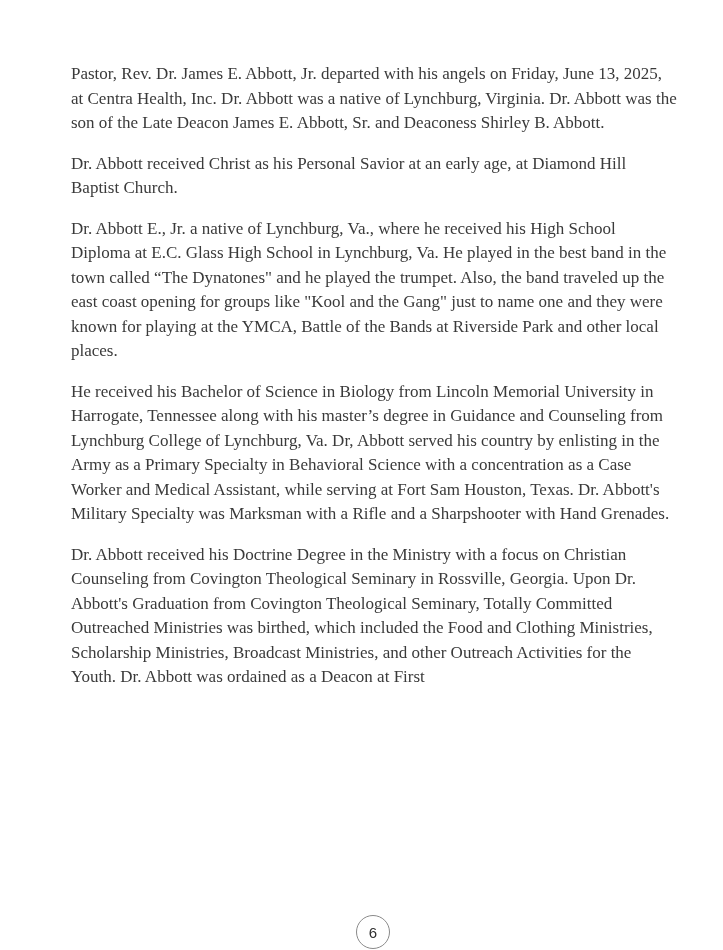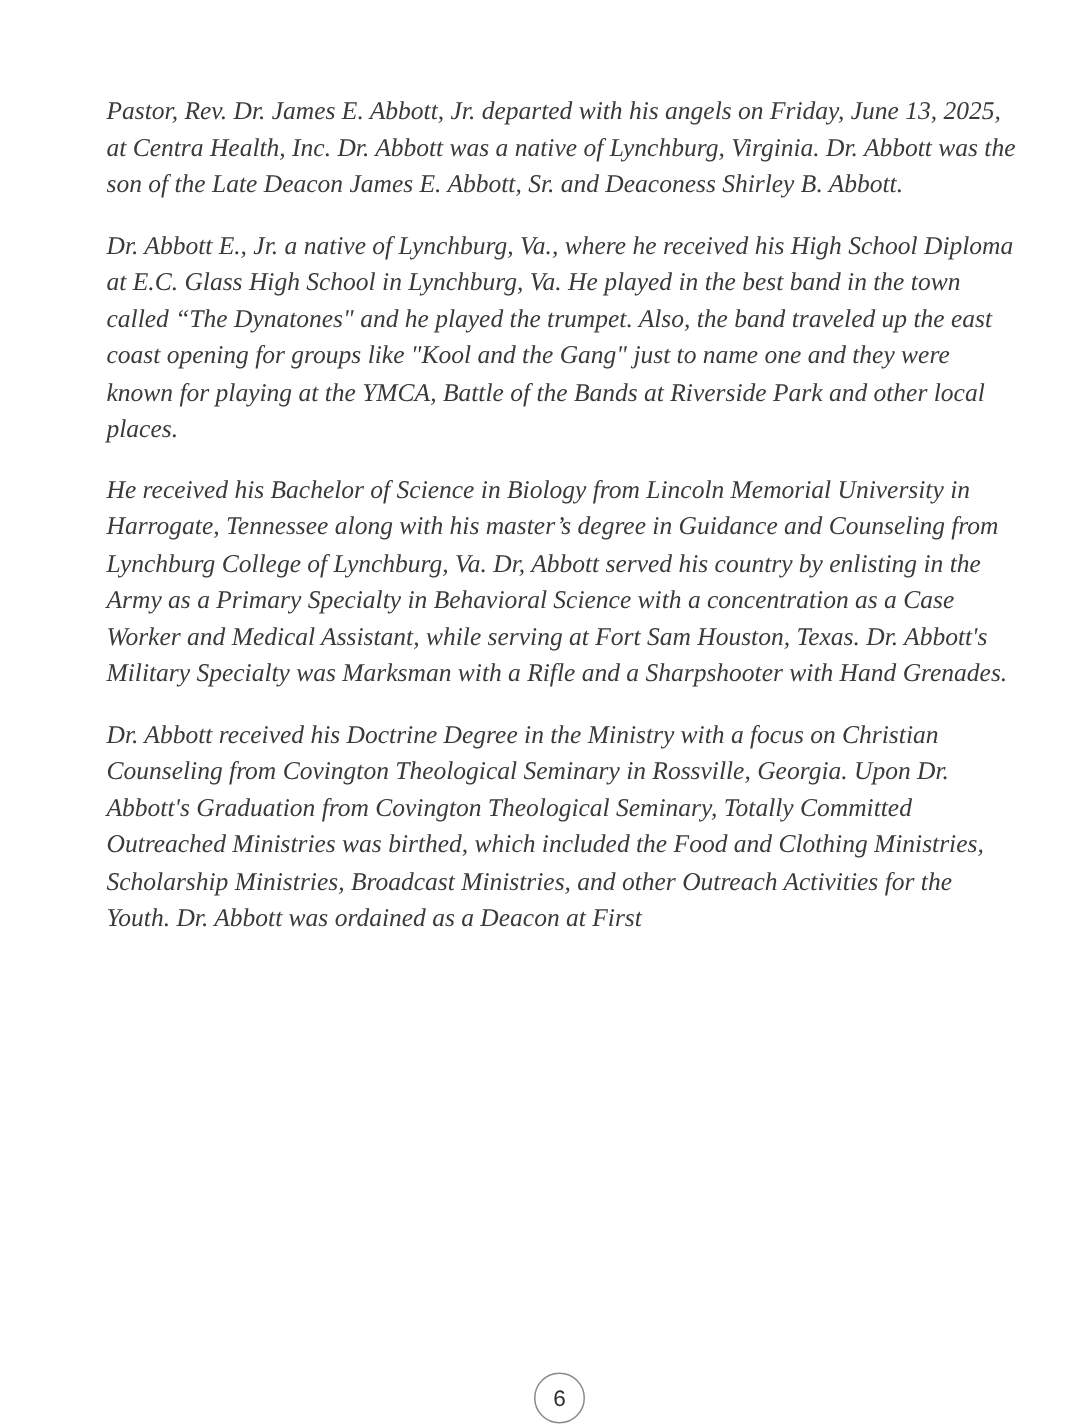--- a/index.html
+++ b/index.html
@@ -17,21 +17,20 @@
   }
   .content {
     position: absolute;
     left: 71px;
     top: 62px;
     width: 606px;
     color: #3a3a3a;
     font-size: 17px;
     line-height: 24.5px;
     text-align: left;
-    font-style: italic;
   }
   .content p {
     margin: 0 0 16px 0;
     padding: 0;
   }
   .page-number-circle {
     position: absolute;
     left: 356px;
     top: 915px;
     width: 34px;
@@ -50,20 +49,21 @@
     color: #2e2e2e;
     line-height: 1;
   }
 </style>
 </head>
 <body>
 
 <div class="page">
   <main class="content">
     <p>Pastor, Rev. Dr. James E. Abbott, Jr. departed with his angels on Friday, June 13, 2025, at Centra Health, Inc. Dr. Abbott was a native of Lynchburg, Virginia. Dr. Abbott was the son of the Late Deacon James E. Abbott, Sr. and Deaconess Shirley B. Abbott.</p>
+    <p>Dr. Abbott received Christ as his Personal Savior at an early age, at Diamond Hill Baptist Church.</p>
     <p>Dr. Abbott E., Jr. a native of Lynchburg, Va., where he received his High School Diploma at E.C. Glass High School in Lynchburg, Va. He played in the best band in the town called “The Dynatones" and he played the trumpet. Also, the band traveled up the east coast opening for groups like "Kool and the Gang" just to name one and they were known for playing at the YMCA, Battle of the Bands at Riverside Park and other local places.</p>
     <p>He received his Bachelor of Science in Biology from Lincoln Memorial University in Harrogate, Tennessee along with his master’s degree in Guidance and Counseling from Lynchburg College of Lynchburg, Va. Dr, Abbott served his country by enlisting in the Army as a Primary Specialty in Behavioral Science with a concentration as a Case Worker and Medical Assistant, while serving at Fort Sam Houston, Texas. Dr. Abbott's Military Specialty was Marksman with a Rifle and a Sharpshooter with Hand Grenades.</p>
     <p>Dr. Abbott received his Doctrine Degree in the Ministry with a focus on Christian Counseling from Covington Theological Seminary in Rossville, Georgia. Upon Dr. Abbott's Graduation from Covington Theological Seminary, Totally Committed Outreached Ministries was birthed, which included the Food and Clothing Ministries, Scholarship Ministries, Broadcast Ministries, and other Outreach Activities for the Youth. Dr. Abbott was ordained as a Deacon at First</p>
   </main>
 
   <div class="page-number-circle">
     <span>6</span>
   </div>
 </div>
 

